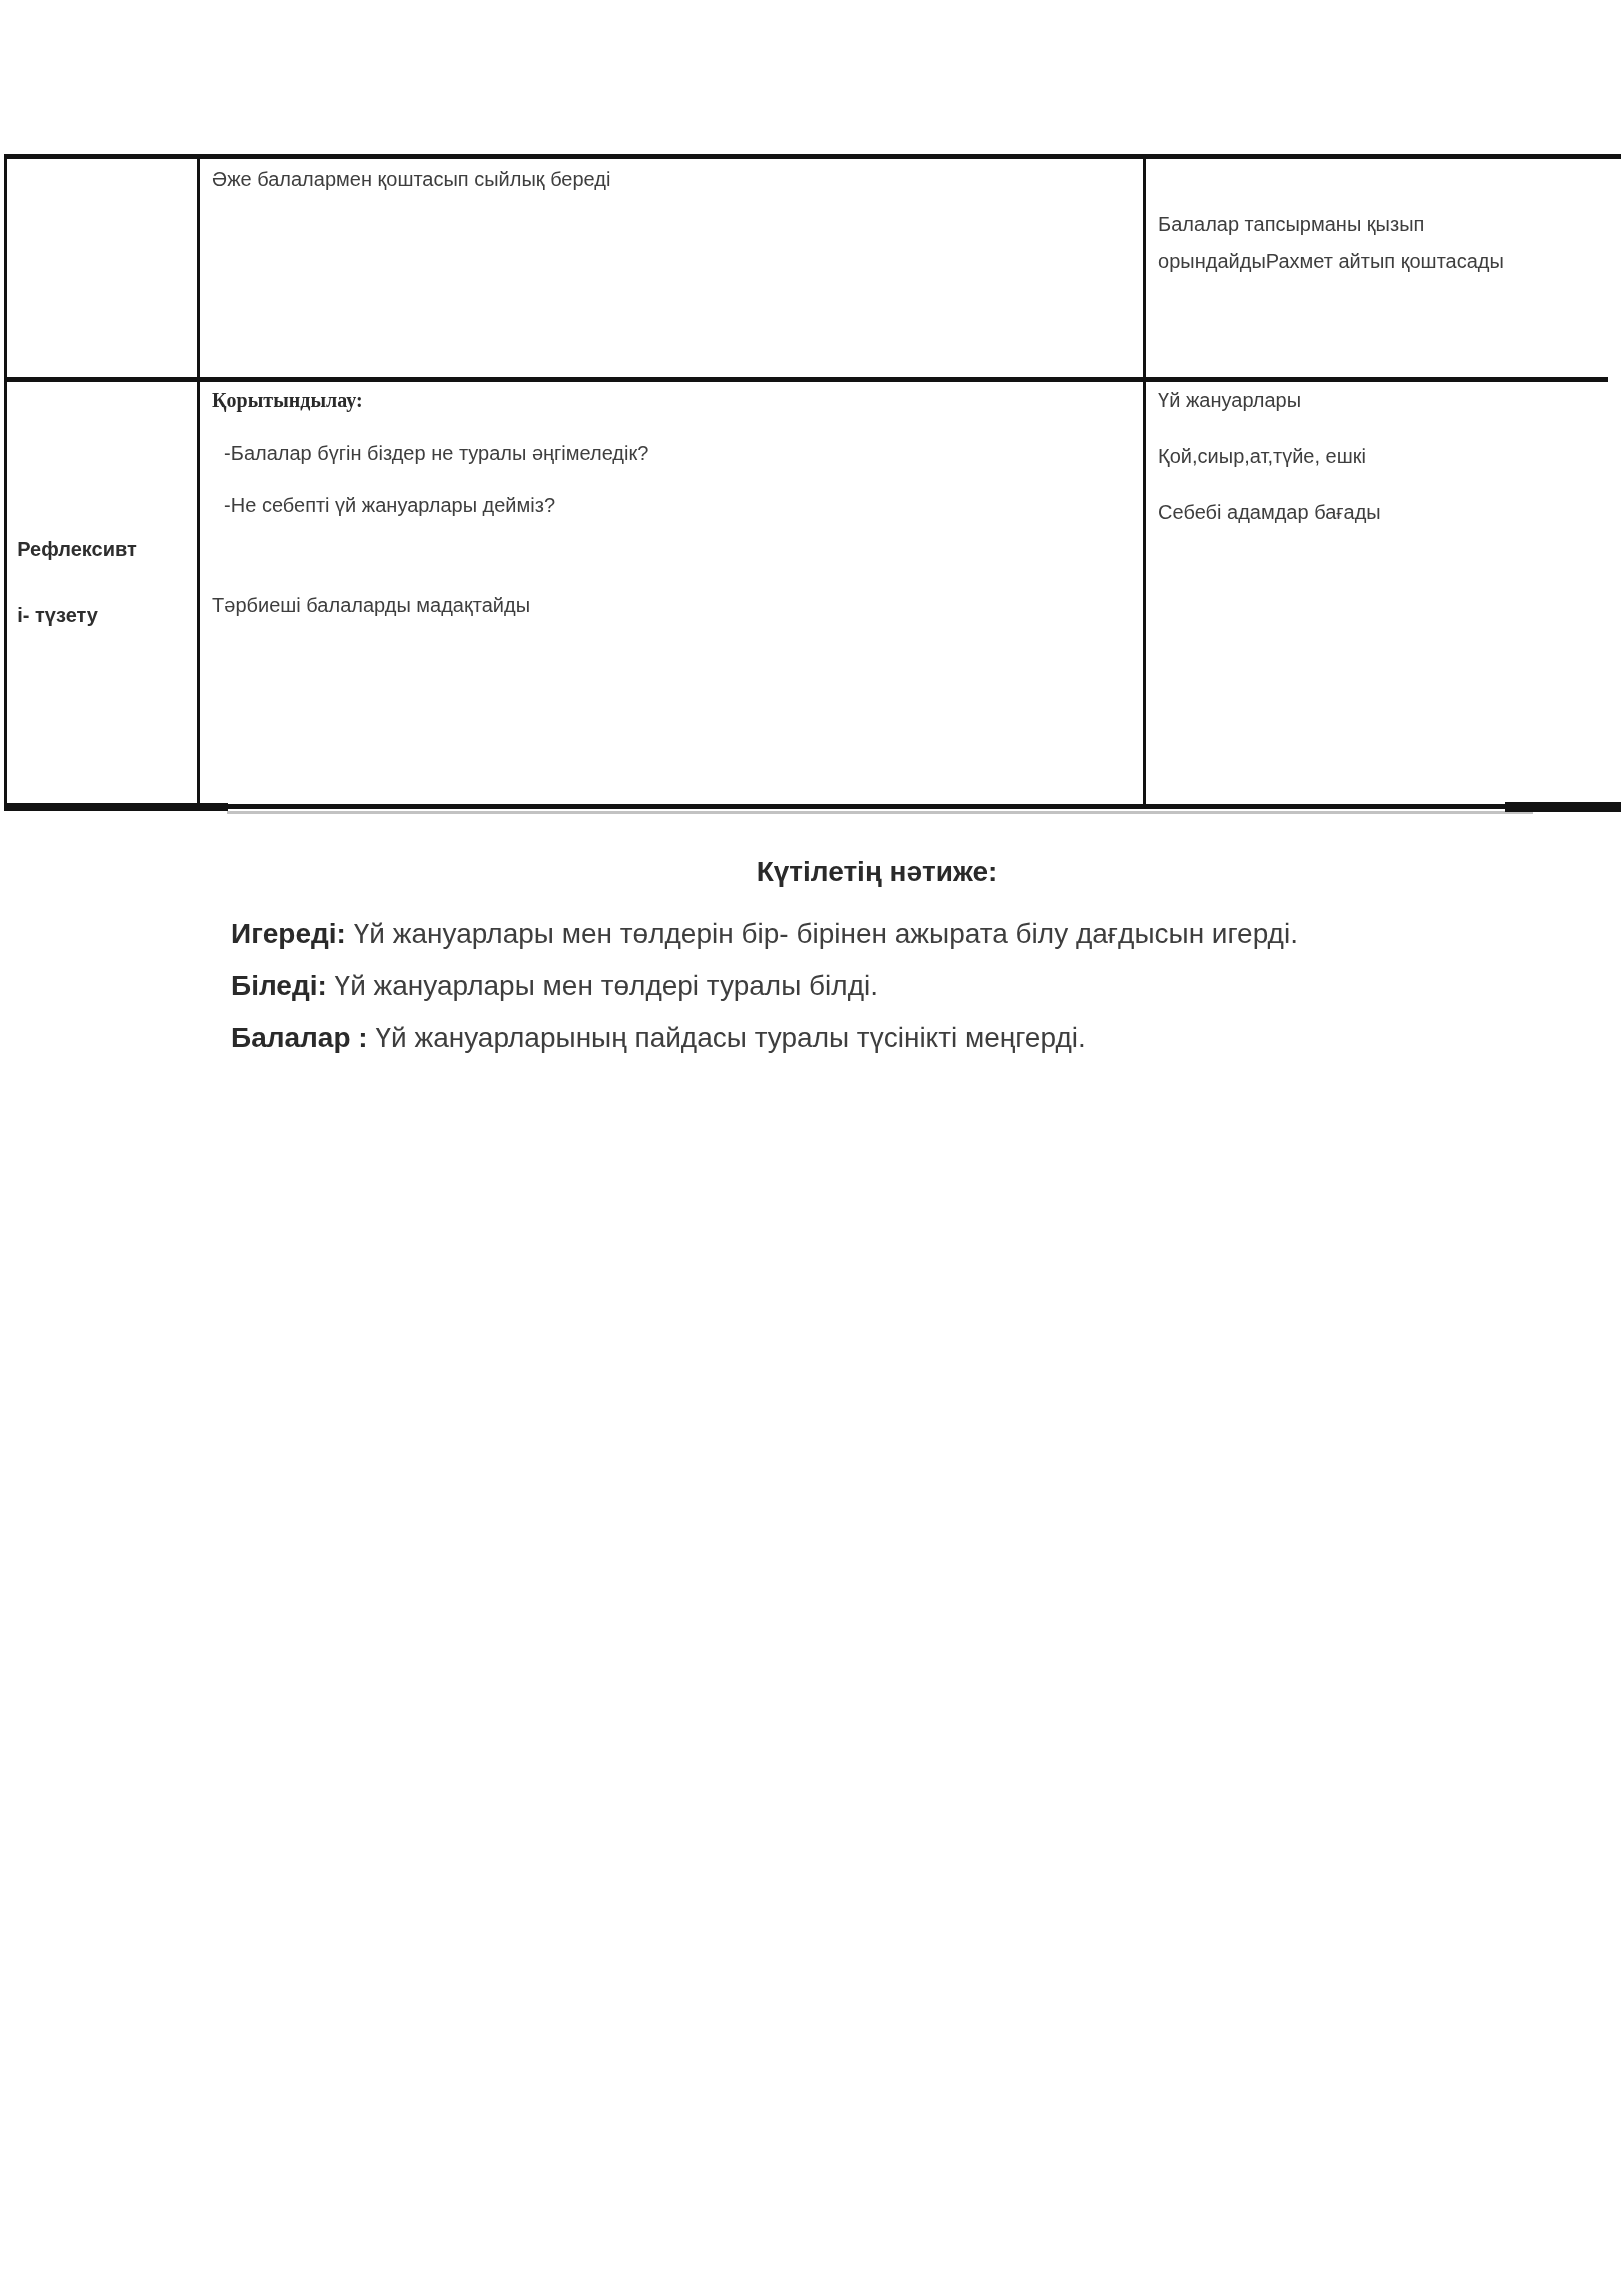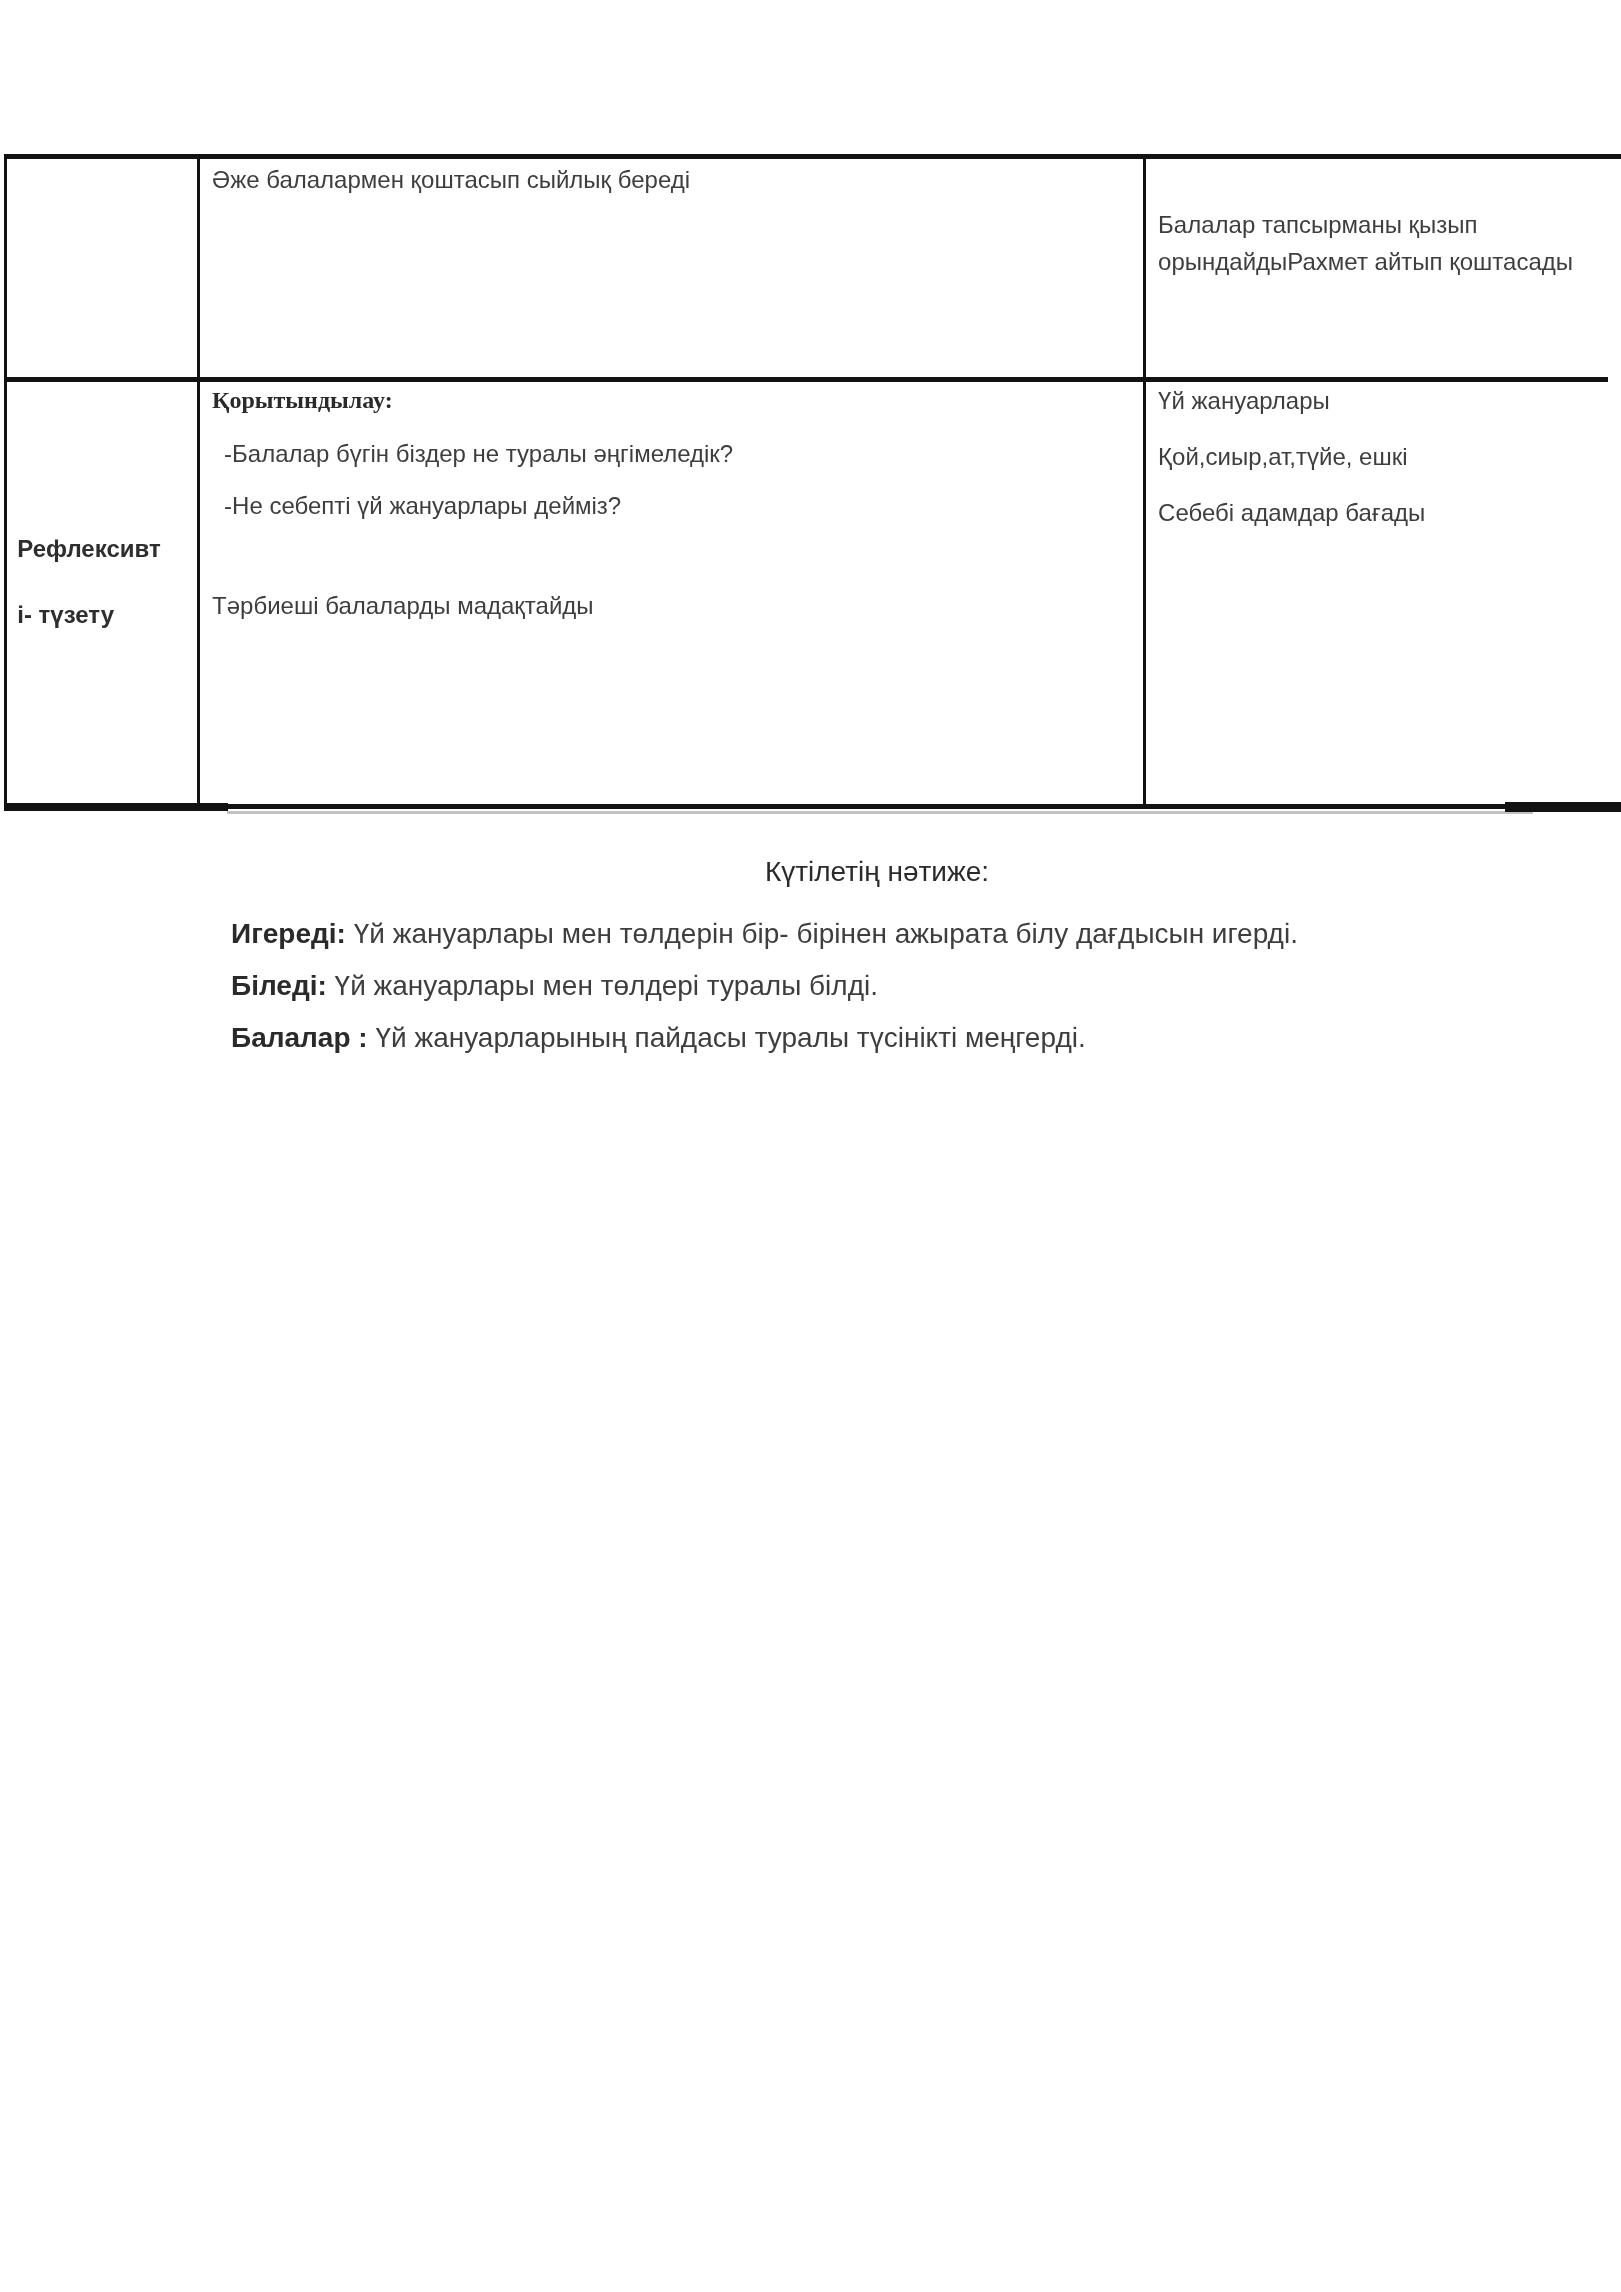--- a/index.html
+++ b/index.html
@@ -32,21 +32,21 @@
     border-top: 5.4px solid #121212;
     border-left: 3.6px solid #121212;
     border-bottom: 5.4px solid #121212;
     display: grid;
     grid-template-columns: 193px 946px 1fr;
     grid-template-rows: 223px 1fr;
     background: #ffffff;
   }
   .cell {
     box-sizing: border-box;
-    font-size: 24px;
+    font-size: 20px;
     line-height: 37px;
     overflow: hidden;
   }
   .cell.vline { border-right: 3.6px solid #121212; }
   .cell.hline { border-bottom: 5.4px solid #121212; }
 
   .cell p { margin: 0; }
 
   .r1c2 { padding: 1.8px 12.5px 0 12.5px; }
   .r1c3 { padding: 47px 12.5px 0 12.5px; }
@@ -111,21 +111,21 @@
 
   
   .summary-title {
     position: absolute;
     left: 133px;
     top: 853px;
     width: 1488px;
     text-align: center;
     font-size: 28px;
     line-height: 37px;
-    font-weight: normal;
+    font-weight: bold;
     color: #2a2a2a;
   }
   .summary-items {
     position: absolute;
     left: 231px;
     top: 915px;
     width: 1254px;
     font-size: 28px;
     line-height: 37px;
   }

